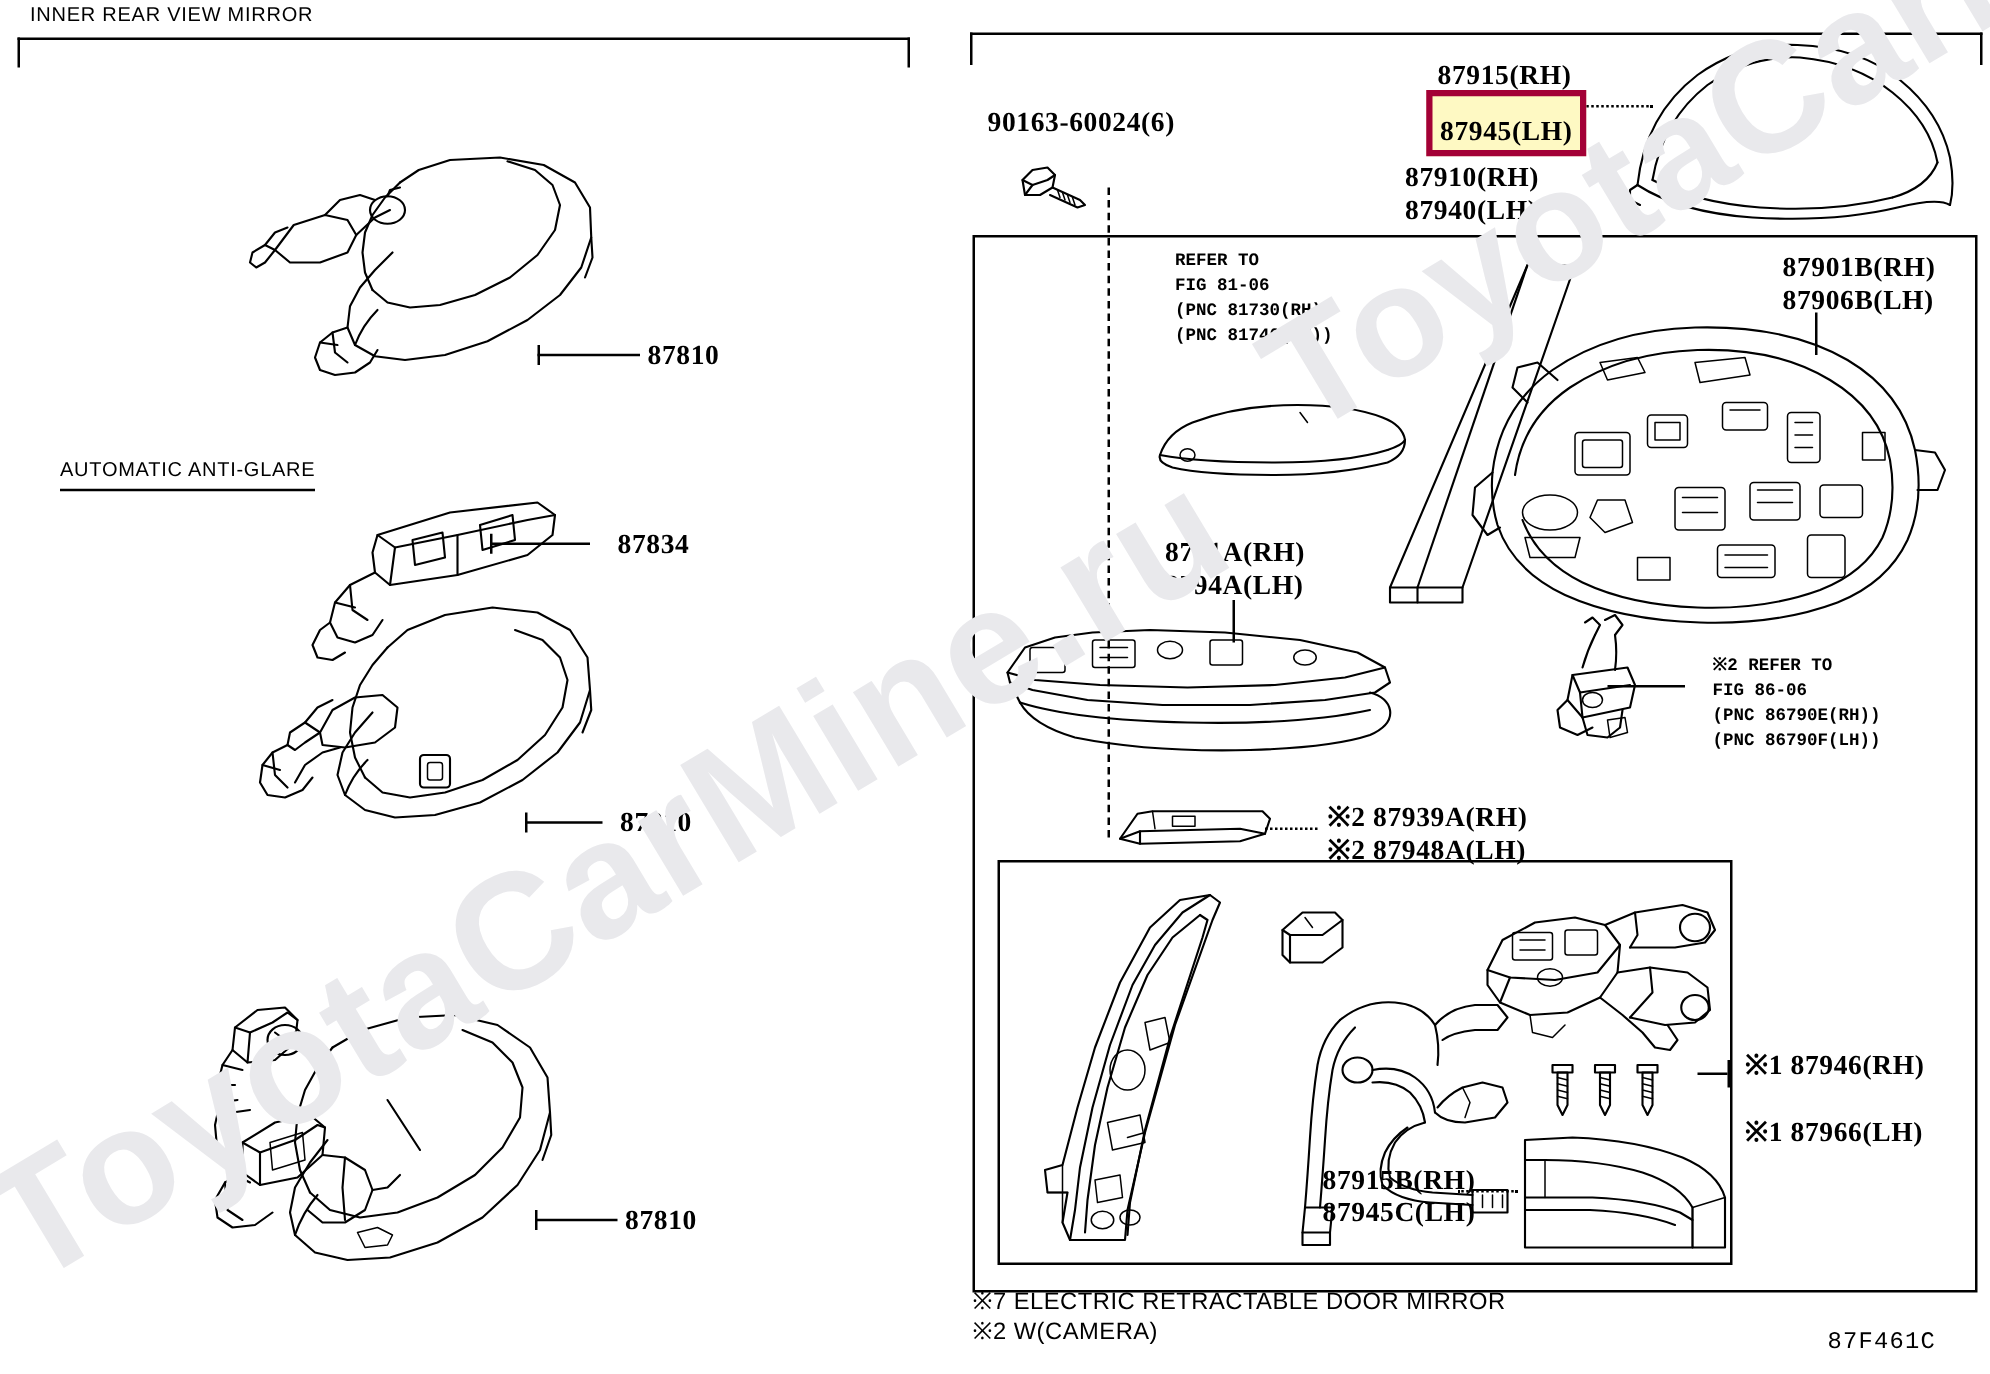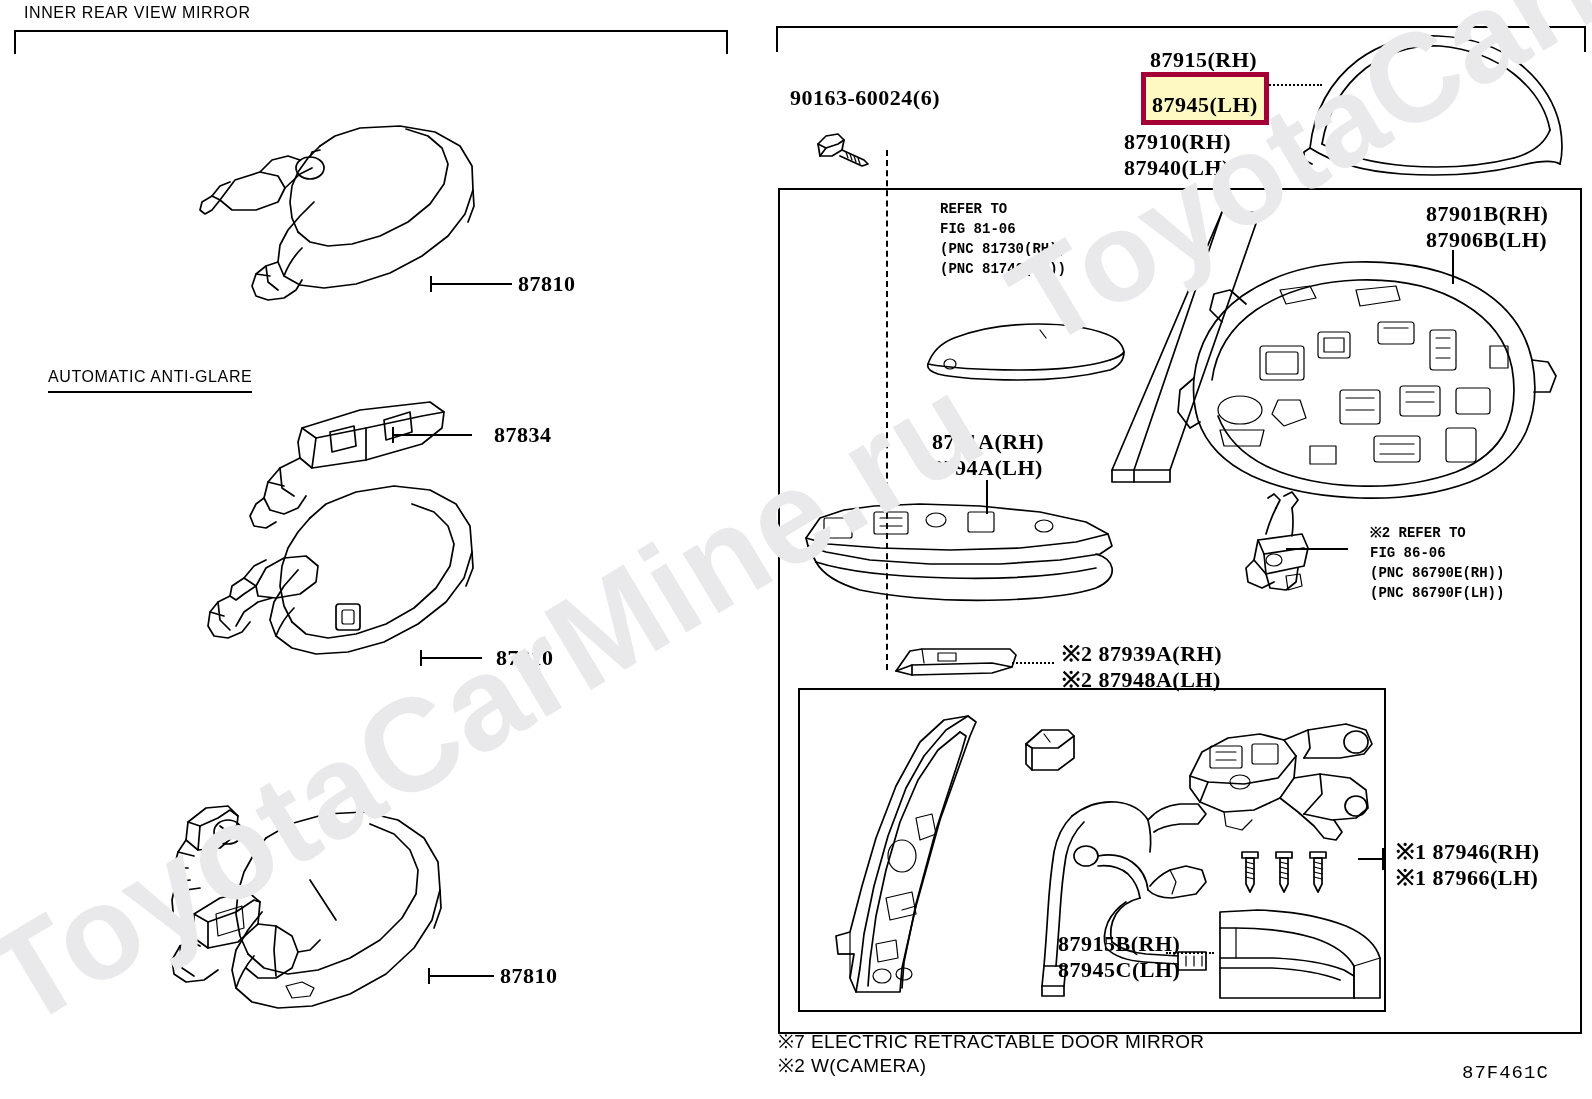--- a/index.html
+++ b/index.html
@@ -439,21 +439,21 @@
         <path d="M4 4 L20 4 L20 10 L4 10 Z"></path>
         <path d="M8 10 L16 10 L16 36 L12 44 L8 36 Z"></path>
         <path d="M8 14 L16 16 M8 19 L16 21 M8 24 L16 26 M8 29 L16 31" class="thin"></path>
       </g>
     </svg>
   </div>
 
   <div class="ldr" style="left:1358px;top:858px;width:24px;"></div>
   <div class="ldr-v" style="left:1382px;top:848px;height:22px;"></div>
   <div class="lbl" style="left:1396px;top:838px;">※1 87946(RH)</div>
-  <div class="lbl" style="left:1396px;top:864px;">※1 87966(LH)</div>
+  <div class="lbl" style="left:1396px;top:892px;">※1 87966(LH)</div>
 
   <div class="art" style="left:1214px;top:906px;">
     <svg width="170" height="100" viewBox="0 0 170 100">
       <path d="M6 6 L44 4 Q96 6 132 20 Q160 32 166 52 L166 92 L140 92
                L140 60 Q130 42 100 32 Q66 22 22 22 L6 22 Z"></path>
       <path d="M6 22 L6 92 L140 92"></path>
       <path d="M6 52 L60 52 Q104 54 130 64 L140 70"></path>
       <path d="M6 62 L58 62 Q100 64 126 74"></path>
       <path d="M22 22 L22 52" class="thin"></path>
       <path d="M166 52 L140 60" class="thin"></path>

